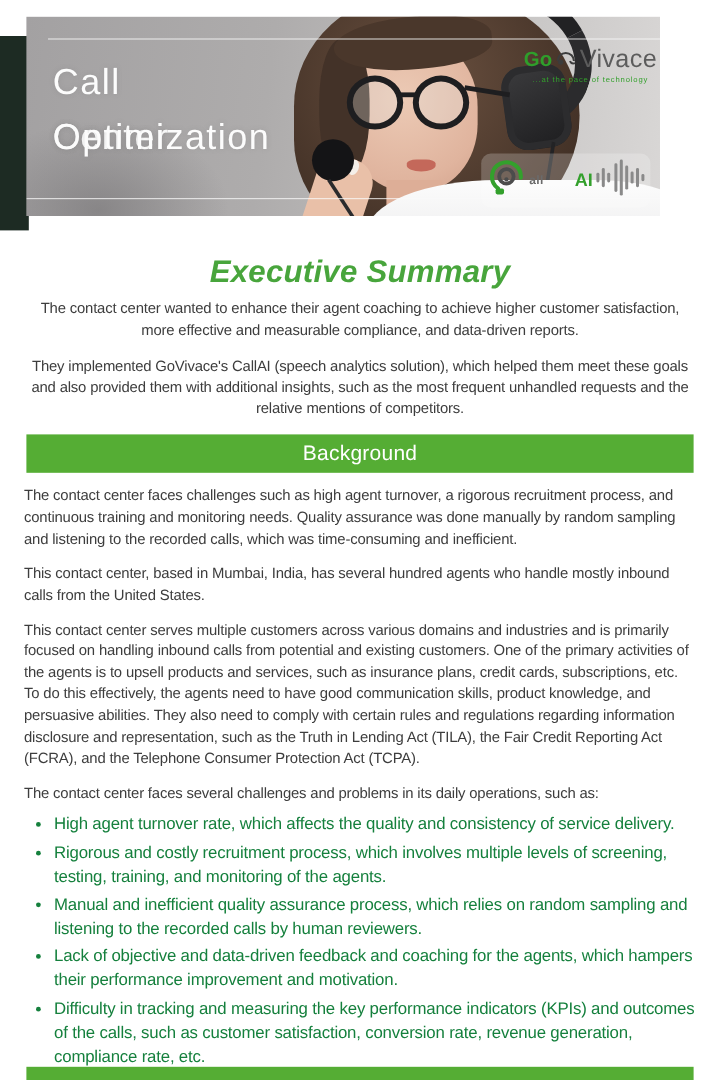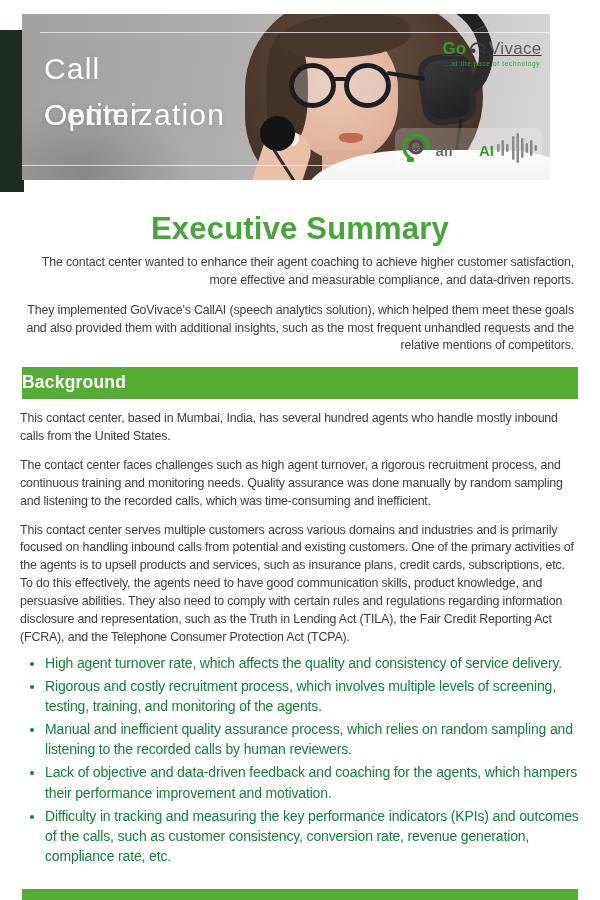--- a/index.html
+++ b/index.html
@@ -49,39 +49,39 @@
   .mic { left:238px; top:102px; width:35px; height:35px; border-radius:50%; background:#141416; }
   .mic-stem { left:270px; top:130px; width:3px; height:72px; background:#2a2a2c; transform:rotate(-33deg); }
   .hero-line { height:1px; background:rgba(250,250,250,.72); }
   .hero-line.top { left:18px; right:0; top:18px; }
   .hero-line.bottom { left:0; right:0; top:151px; }
   .hero-title { left:22px; top:32px; color:#fcfcfc; font-size:30px; line-height:46px;
     font-weight:400; letter-spacing:1.2px; text-shadow:0 0 4px rgba(120,120,120,.25); }
 
   
   .govivace { top:24px; right:2px; width:112px; text-align:center; }
-  .govivace .row { position:static; display:flex; align-items:center; justify-content:center; gap:1px;text-decoration:underline; }
+  .govivace .row { position:static; display:flex; align-items:center; justify-content:center; gap:1px; }
   .govivace .row * { position:static; }
   .gv-go { color:#2f9e2b; font-weight:700; font-size:17px; }
-  .gv-vivace { color:#5c5c5c; font-weight:500; font-size:17px; letter-spacing:.3px; }
+  .gv-vivace { color:#5c5c5c; font-weight:500; font-size:21px; letter-spacing:.3px; }
   .gv-tagline { position:static; display:block; margin-top:1px; font-size:6.4px; color:#33a02c;
     letter-spacing:.7px; white-space:nowrap; }
   .callai { top:114px; right:8px; display:flex; align-items:center; gap:2px;
     background:rgba(255,255,255,.22); border-radius:8px; padding:3px 4px; }
   .callai * { position:static; }
-  .ca-all { color:#6b6b6b; font-weight:700; font-size:15px; letter-spacing:.3px; }
+  .ca-all { color:#6b6b6b; font-weight:700; font-size:10px; letter-spacing:.3px; }
   .ca-ai { color:#33a02c; font-weight:700; font-size:15px;margin-left:24px; }
 
   
-  .green-heading { text-align:center; color:#48a53c; font-weight:700; font-size:31px;
-    margin:15px 0 7px; letter-spacing:.2px; }
-  .center-para { width:548px; margin:0 auto 12px; text-align:right;
+  .green-heading { text-align:center; color:#48a53c; font-weight:700; font-size:26px;
+    margin:15px 0 7px; letter-spacing:.2px;font-style:italic; }
+  .center-para { width:548px; margin:0 auto 12px; text-align:center;
     font-size:12.4px; line-height:1.44; letter-spacing:-.15px; color:#3d3d3d; }
-  .banner { margin:5px 22px 0; background:#55ad34; color:#ffffff; 
-    font-size:17.5px; font-weight:700; padding:5px 0 6px; letter-spacing:.2px; }
+  .banner { margin:5px 22px 0; background:#55ad34; color:#ffffff; text-align:center;
+    font-size:17.5px; font-weight:400; padding:5px 0 6px; letter-spacing:.2px; }
   .body-para { margin:11px 20px 0; font-size:12.4px; line-height:1.44;
     letter-spacing:-.15px; color:#3d3d3d; }
   .bullets { margin:6px 20px 0 20px; padding-left:25px; }
   .bullets li { font-size:14px; line-height:1.44; letter-spacing:-.15px;
     color:#15803d; margin-bottom:3px; }
 </style>
 </head>
 <body>
 
 <div class="page">
@@ -164,26 +164,27 @@
   </div>
 
   <div style="height:196px;"></div>
 
   <h2 class="green-heading">Executive Summary</h2>
   <p class="center-para">The contact center wanted to enhance their agent coaching to achieve higher customer satisfaction, more effective and measurable compliance, and data-driven reports.</p>
   <p class="center-para">They implemented GoVivace's CallAI (speech analytics solution), which helped them meet these goals and also provided them with additional insights, such as the most frequent unhandled requests and the relative mentions of competitors.</p>
 
   <div class="banner">Background</div>
 
+  <p class="body-para">The contact center faces challenges such as high agent turnover, a rigorous recruitment process, and continuous training and monitoring needs. Quality assurance was done manually by random sampling and listening to the recorded calls, which was time-consuming and inefficient.</p>
   <p class="body-para">This contact center, based in Mumbai, India, has several hundred agents who handle mostly inbound calls from the United States.</p>
-  <p class="body-para">The contact center faces challenges such as high agent turnover, a rigorous recruitment process, and continuous training and monitoring needs. Quality assurance was done manually by random sampling and listening to the recorded calls, which was time-consuming and inefficient.</p>
   <p class="body-para">This contact center serves multiple customers across various domains and industries and is primarily focused on handling inbound calls from potential and existing customers. One of the primary activities of the agents is to upsell products and services, such as insurance plans, credit cards, subscriptions, etc. To do this effectively, the agents need to have good communication skills, product knowledge, and persuasive abilities. They also need to comply with certain rules and regulations regarding information disclosure and representation, such as the Truth in Lending Act (TILA), the Fair Credit Reporting Act (FCRA), and the Telephone Consumer Protection Act (TCPA).</p>
+  <p class="body-para">The contact center faces several challenges and problems in its daily operations, such as:</p>
 
   <ul class="bullets">
     <li>High agent turnover rate, which affects the quality and consistency of service delivery.</li>
     <li>Rigorous and costly recruitment process, which involves multiple levels of screening, testing, training, and monitoring of the agents.</li>
     <li>Manual and inefficient quality assurance process, which relies on random sampling and listening to the recorded calls by human reviewers.</li>
     <li>Lack of objective and data-driven feedback and coaching for the agents, which hampers their performance improvement and motivation.</li>
-    <li>Difficulty in tracking and measuring the key performance indicators (KPIs) and outcomes of the calls, such as customer consistency, conversion rate, revenue generation, compliance rate, etc.</li>
+    <li>Difficulty in tracking and measuring the key performance indicators (KPIs) and outcomes of the calls, such as customer satisfaction, conversion rate, revenue generation, compliance rate, etc.</li>
   </ul>
 
   <div class="bottom-bar"></div>
 </div>
 
 </body></html>

